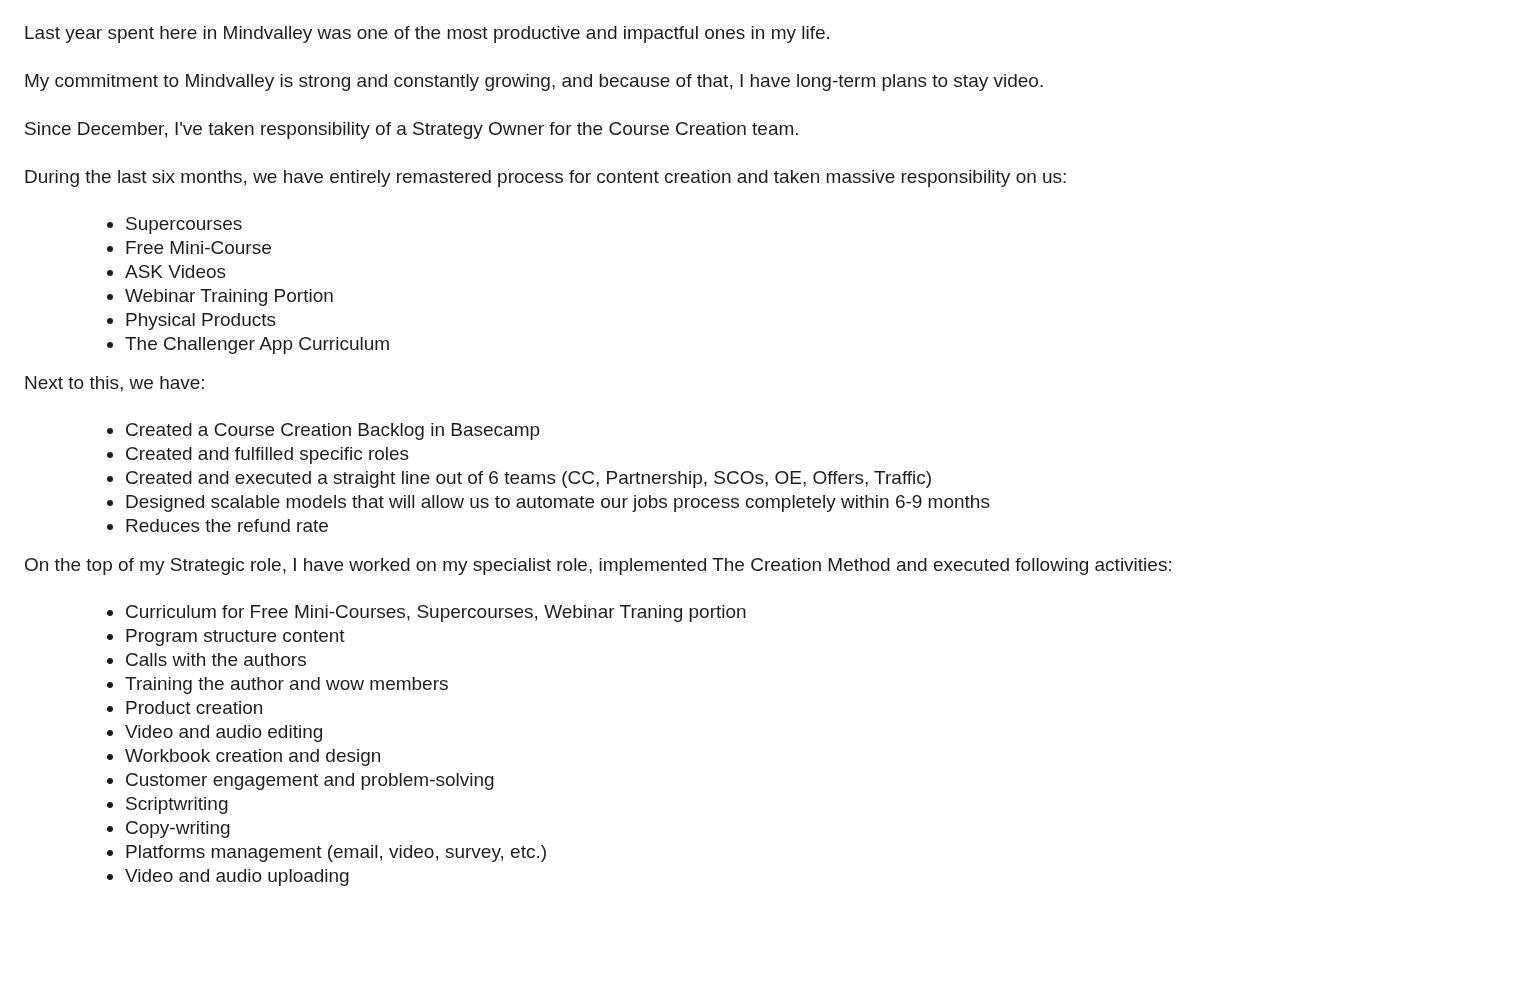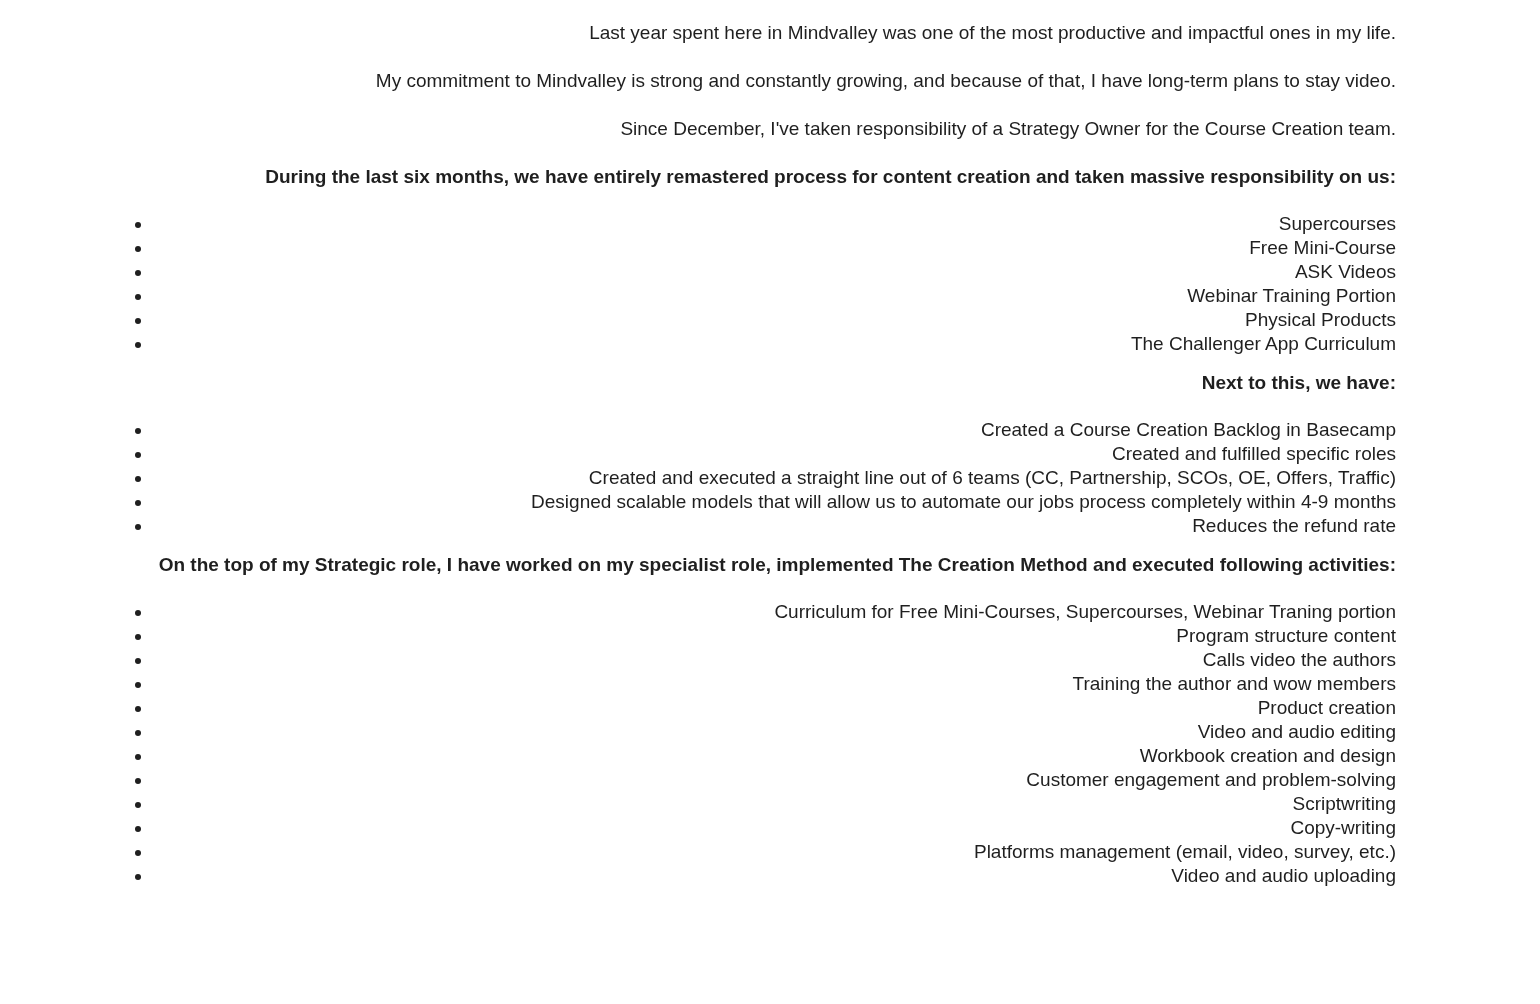--- a/index.html
+++ b/index.html
@@ -11,29 +11,28 @@
     width: 1540px;
     min-height: 1004px;
     font-family: "Liberation Sans", "DejaVu Sans", sans-serif;
     font-size: 19px;
     color: #1f1f1f;
     -webkit-font-smoothing: antialiased;
   }
   .doc {
     box-sizing: border-box;
     max-width: 1440px;
-    padding: 20px 44px 20px 52px;
-    text-align: right;
+    padding: 20px 44px 20px 24px;
   }
   .doc p {
     margin: 0 0 22px 0;
     line-height: 26px;
   }
   .doc p.bold {
-    font-weight: 700;
+    font-weight: 400;
   }
   .doc ul {
     margin: 14px 0;
     padding-left: 101px;
     list-style-type: disc;
   }
   .doc li {
     line-height: 24px;
   }
 </style>
@@ -54,29 +53,29 @@
     <li>Webinar Training Portion</li>
     <li>Physical Products</li>
     <li>The Challenger App Curriculum</li>
   </ul>
 
   <p class="bold">Next to this, we have:</p>
   <ul>
     <li>Created a Course Creation Backlog in Basecamp</li>
     <li>Created and fulfilled specific roles</li>
     <li>Created and executed a straight line out of 6 teams (CC, Partnership, SCOs, OE, Offers, Traffic)</li>
-    <li>Designed scalable models that will allow us to automate our jobs process completely within 4-9 months</li>
+    <li>Designed scalable models that will allow us to automate our jobs process completely within 6-9 months</li>
     <li>Reduces the refund rate</li>
   </ul>
 
   <p class="bold">On the top of my Strategic role, I have worked on my specialist role, implemented The Creation Method and executed following activities:</p>
   <ul>
     <li>Curriculum for Free Mini-Courses, Supercourses, Webinar Traning portion</li>
     <li>Program structure content</li>
-    <li>Calls video the authors</li>
+    <li>Calls with the authors</li>
     <li>Training the author and wow members</li>
     <li>Product creation</li>
     <li>Video and audio editing</li>
     <li>Workbook creation and design</li>
     <li>Customer engagement and problem-solving</li>
     <li>Scriptwriting</li>
     <li>Copy-writing</li>
     <li>Platforms management (email, video, survey, etc.)</li>
     <li>Video and audio uploading</li>
   </ul>

